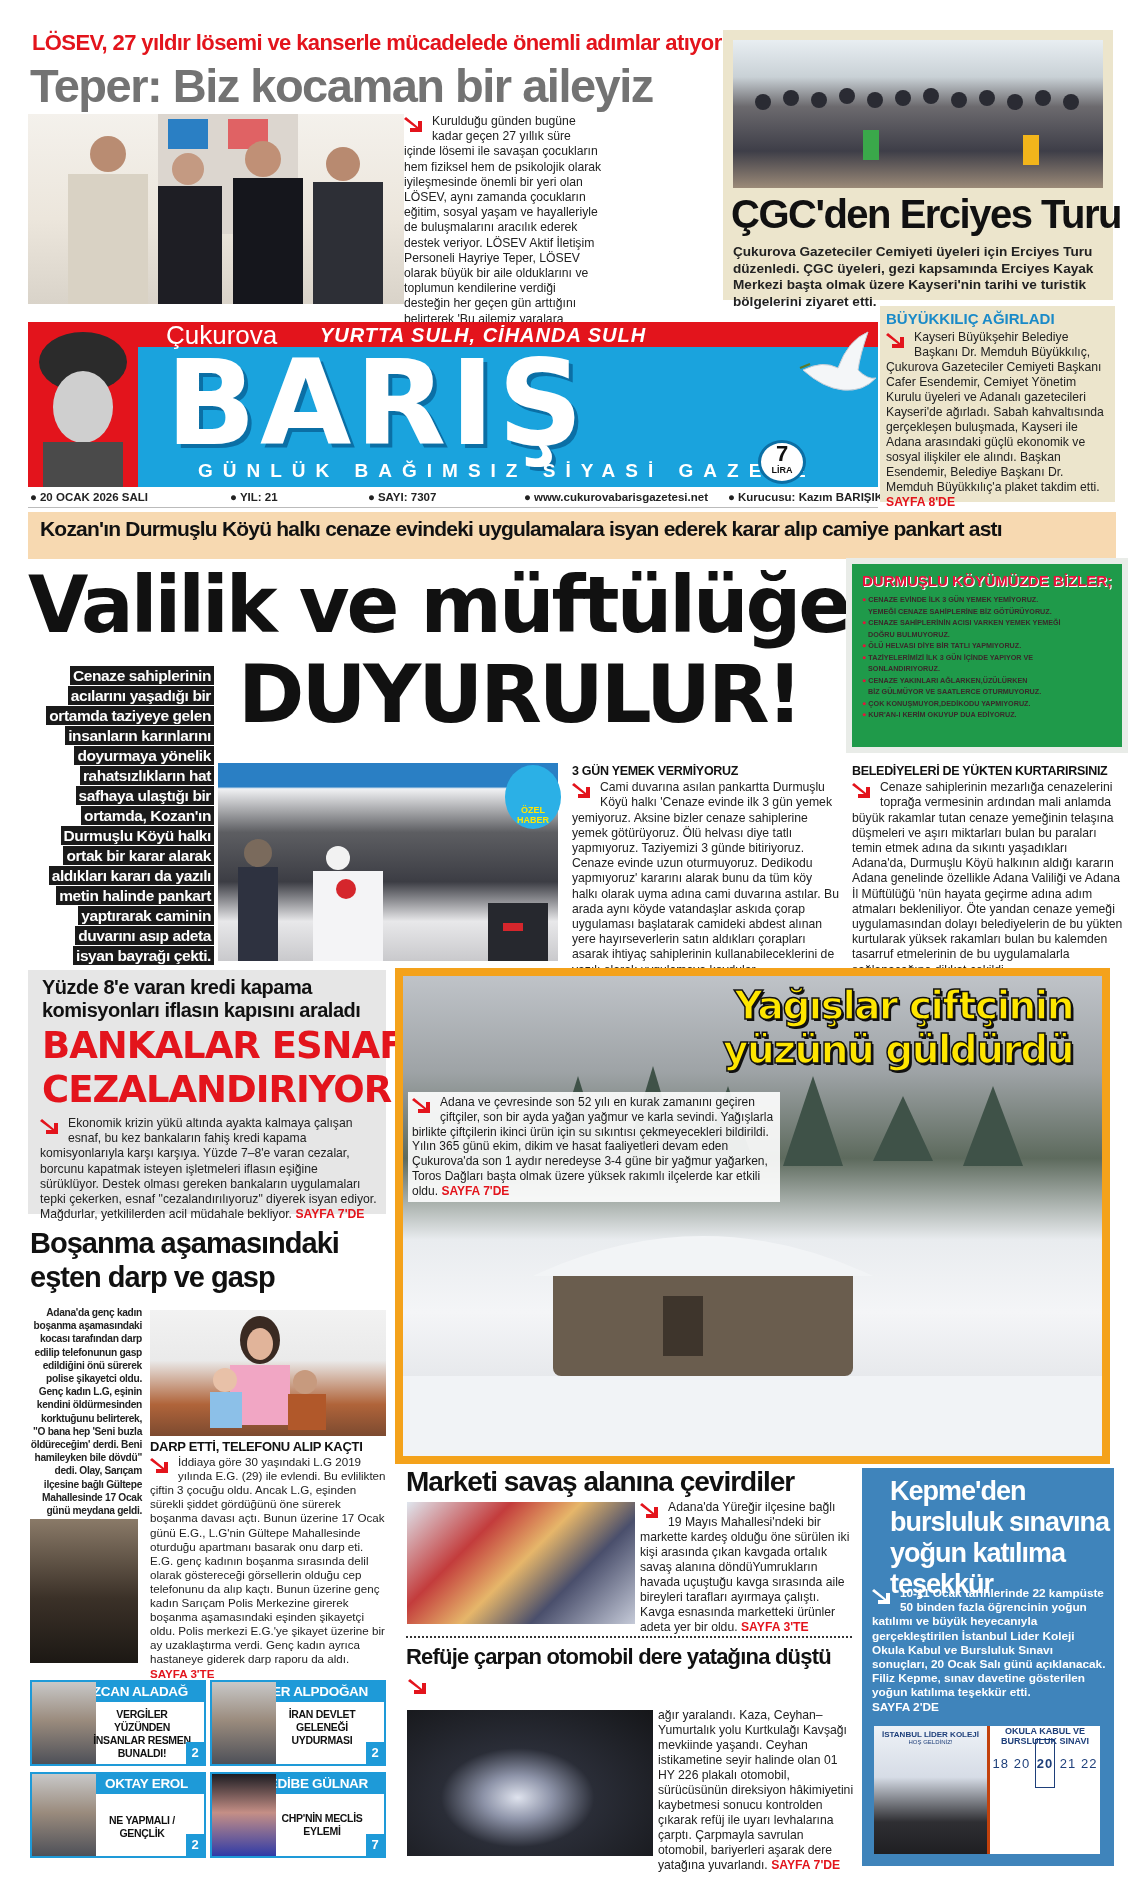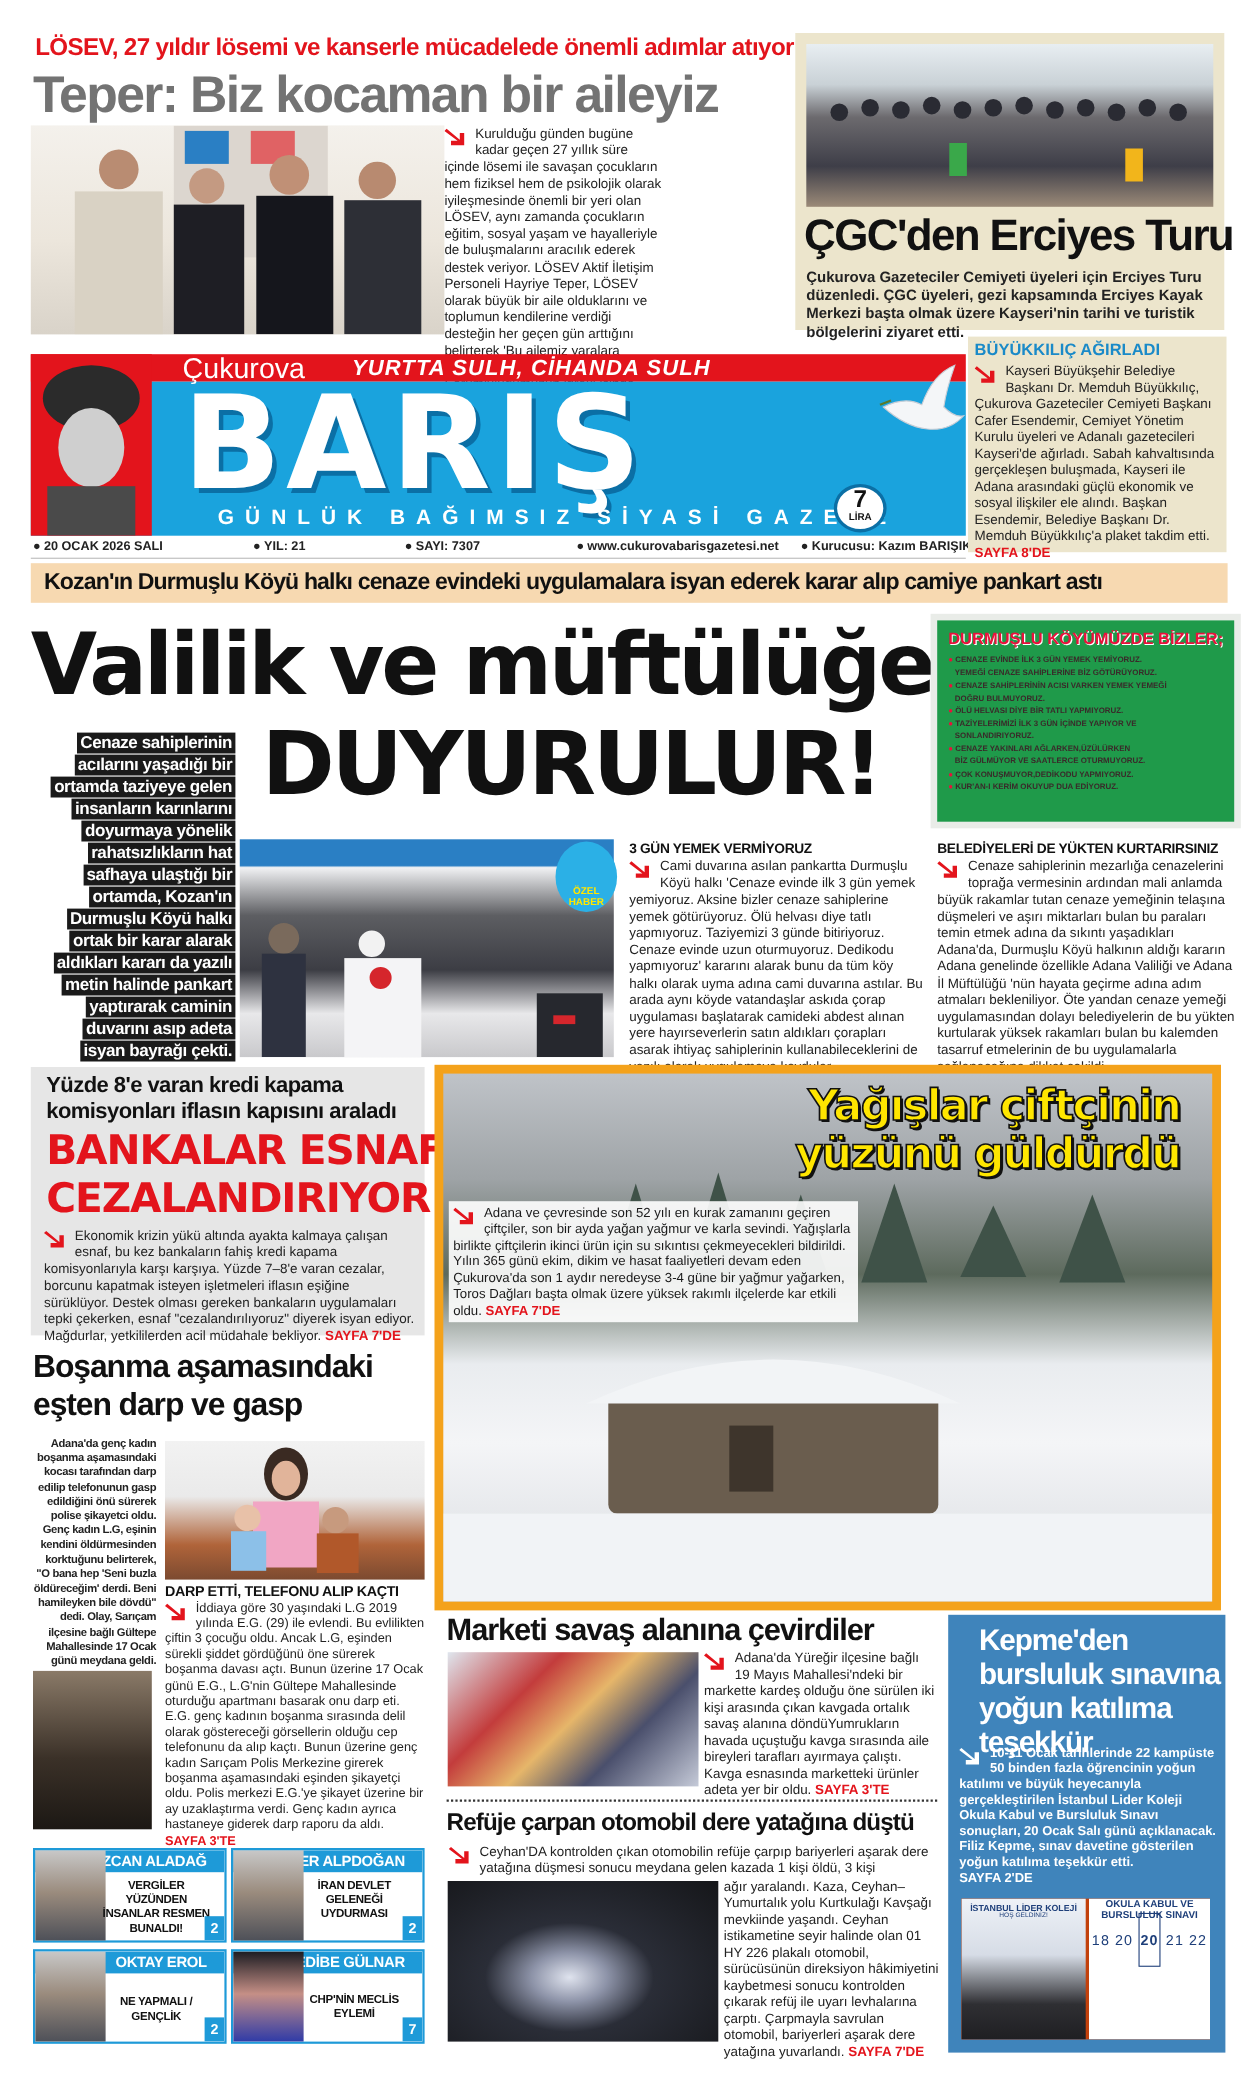--- a/index.html
+++ b/index.html
@@ -42,21 +42,21 @@
   #mh-info { left: 28px; top: 490px; width: 850px; height: 18px; border-bottom: 1px solid #bbb; font-size: 11.5px; font-weight: bold; color: #222; }
   .info-item { position: absolute; top: 1px; white-space: nowrap; }
   .info-item::before { content: "●"; margin-right: 3px; }
 
   
   #buyuk-box { left: 880px; top: 306px; width: 235px; height: 196px; background: #ece5cc; }
   #head-buyuk { left: 6px; top: 4px; font-size: 15px; font-weight: 900; color: #1a8ac8; white-space: nowrap; }
   #text-buyuk { left: 6px; top: 24px; width: 222px; font-size: 12.2px; line-height: 15px; }
 
   
-  #kozan-banner { left: 28px; top: 512px; width: 1088px; height: 36px; background: #f7d9b1; }
+  #kozan-banner { left: 28px; top: 512px; width: 1088px; height: 47px; background: #f7d9b1; }
   #kozan-text { left: 12px; top: 5px; font-size: 21px; font-weight: 900; color: #111; letter-spacing: -0.8px; white-space: nowrap; }
 
   
   #head-valilik { left: 28px; top: 560px; font-size: 78px; font-weight: 900; letter-spacing: -3px; color: #111; white-space: nowrap; font-family: "DejaVu Sans", sans-serif; }
   #head-duyurulur { left: 238px; top: 648px; font-size: 80px; font-weight: 900; letter-spacing: -3px; color: #111; white-space: nowrap; font-family: "DejaVu Sans", sans-serif; }
   #sign-photo { left: 846px; top: 558px; width: 282px; height: 195px; background: #e9ece8; padding: 6px 6px; }
   #sign-inner { width: 100%; height: 100%; background: #1f9a4a; padding: 8px 10px; }
   #sign-title { font-size: 15px; font-weight: 900; color: #e8123c; text-shadow: 1px 1px 0 #fff; margin-bottom: 5px; white-space: nowrap; }
   .sign-line { font-size: 7.2px; font-weight: bold; color: #3a2a2a; line-height: 11.5px; white-space: nowrap; }
   .sign-line .b { color: #e8123c; }
@@ -398,21 +398,20 @@
   <span>Adana'da Yüreğir ilçesine bağlı 19 Mayıs Mahallesi'ndeki bir markette kardeş olduğu öne sürülen iki kişi arasında çıkan kavgada ortalık savaş alanına döndüYumrukların havada uçuştuğu kavga sırasında aile bireyleri tarafları ayırmaya çalıştı. Kavga esnasında marketteki ürünler adeta yer bir oldu.</span>
   <span class="ref">SAYFA 3'TE</span>
 </div>
 <div id="dots-sep" class="abs"></div>
 
 <div id="head-refuj" class="abs">Refüje çarpan otomobil dere yatağına düştü</div>
 <div id="text-refuj-top" class="abs body-text">
   <svg class="arrow" viewBox="0 0 22 18">
       <path d="M2 2 L14 12 L14 6 L18 6 L18 17 L6 17 L6 13 L12 13 L0 4 Z" fill="#e3141c"></path>
     </svg>
-  <span>Ceyhan'DA kontrolden çıkan otomobilin refüje çarpıp bariyerleri aşarak dere yatağına düşmesi sonucu meydana gelen kazada 1 kişi öldü, 3 kişi</span>
 </div>
 <div id="photo-car" class="abs photo"></div>
 <div id="text-refuj-side" class="abs body-text">
   <span>ağır yaralandı. Kaza, Ceyhan–Yumurtalık yolu Kurtkulağı Kavşağı mevkiinde yaşandı. Ceyhan istikametine seyir halinde olan 01 HY 226 plakalı otomobil, sürücüsünün direksiyon hâkimiyetini kaybetmesi sonucu kontrolden çıkarak refüj ile uyarı levhalarına çarptı. Çarpmayla savrulan otomobil, bariyerleri aşarak dere yatağına yuvarlandı.</span>
   <span class="ref">SAYFA 7'DE</span>
 </div>
 
 <div id="kepme-box" class="abs">
   <div id="kepme-head" class="abs">Kepme'den bursluluk sınavına yoğun katılıma teşekkür</div>
   <div id="kepme-text" class="abs">

